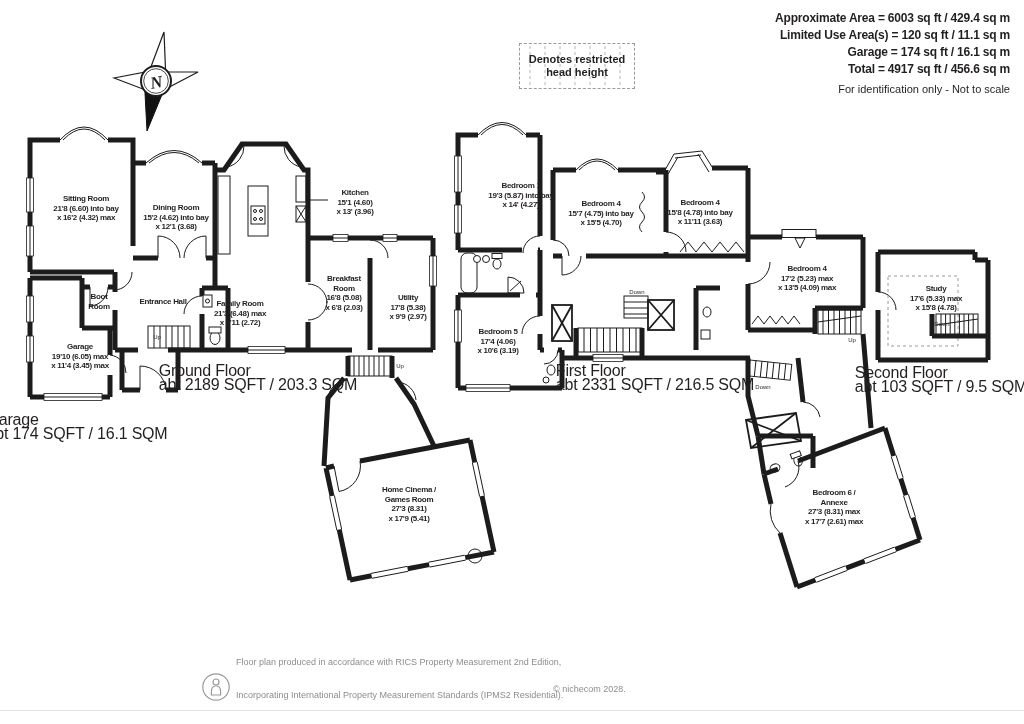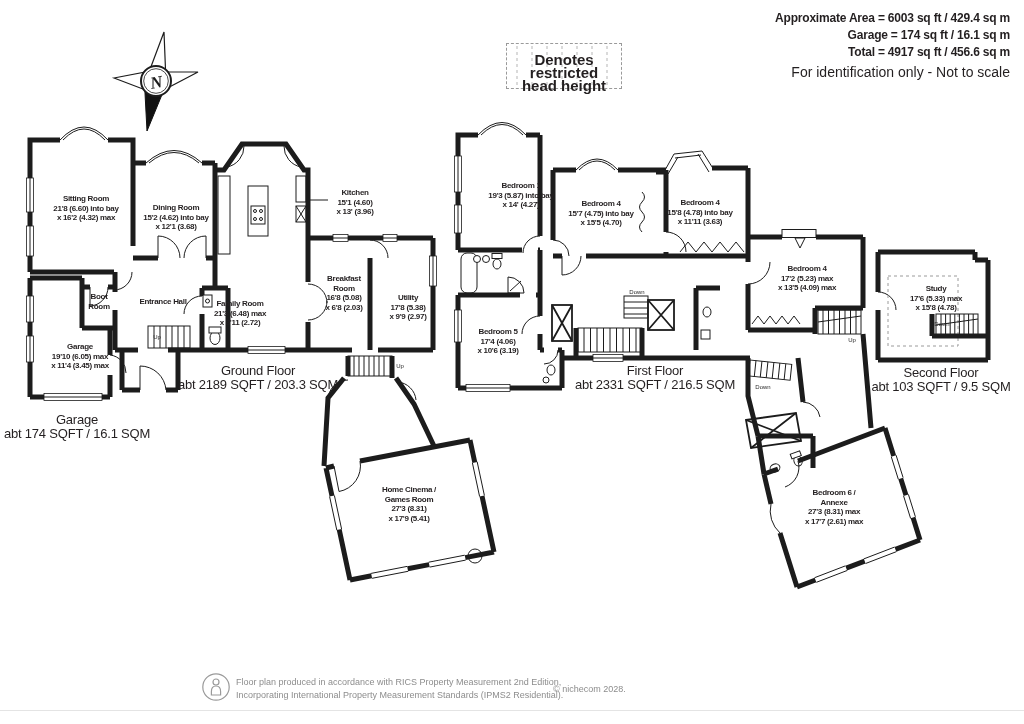--- a/index.html
+++ b/index.html
@@ -15,33 +15,33 @@
   .t{stroke:#1c1c1c;stroke-width:1;fill:none;}
   .t2{stroke:#1c1c1c;stroke-width:1.8;fill:none;}
   .fix{stroke:#1c1c1c;stroke-width:1;fill:#ffffff;}
   .win{fill:#ffffff;stroke:#1c1c1c;stroke-width:0.8;}
   .dash{fill:none;stroke:#9a9a9a;stroke-width:1;stroke-dasharray:3,3;}
   
   .header{
     top:10px;right:14px;text-align:right;font-weight:bold;
     font-size:12px;line-height:17px;letter-spacing:-0.2px;white-space:nowrap;
   }
-  .header .note{font-weight:normal;font-size:14px;margin-top:3px;letter-spacing:0;}
+  .header .note{font-weight:normal;font-size:11px;margin-top:3px;letter-spacing:0;}
   .legend{
-    left:506px;top:43px;width:114px;height:44px;border:1px dashed #9a9a9a;
-    text-align:center;font-weight:bold;font-size:15px;line-height:13px;
+    left:519px;top:43px;width:114px;height:44px;border:1px dashed #9a9a9a;
+    text-align:center;font-weight:bold;font-size:11px;line-height:13px;
   }
   .legend .legend-text{position:relative;margin-top:9px;}
   .room-label{
     position:absolute;transform:translate(-50%,-50%);text-align:center;
     font-size:8px;line-height:9.5px;letter-spacing:-0.3px;white-space:nowrap;font-weight:bold;
   }
   .floor-title{
-    position:absolute;transform:translateX(-50%);text-align:center;
-    font-size:13px;line-height:14px;letter-spacing:-0.2px;white-space:nowrap;
+    position:absolute;transform:translateX(-50%);text-align:left;
+    font-size:16px;line-height:14px;letter-spacing:-0.2px;white-space:nowrap;
   }
   .stair-label{
     position:absolute;transform:translate(-50%,-50%);
     font-size:6px;line-height:6px;color:#2a2a2a;white-space:nowrap;
   }
   .footer-line{font-size:9px;line-height:12px;color:#8d8d8d;white-space:nowrap;}
   .page-edge{left:0;top:710px;width:1024px;height:1px;background:#e4e4e4;}
 </style>
 </head>
 <body>
@@ -238,20 +238,21 @@
     <path class="t" d="M878,292 A18,18 0 0,1 896,310"></path>
     <rect class="dash" x="888" y="276" width="70" height="70"></rect>
     <rect class="t" x="936" y="314" width="42" height="22"></rect>
     <path class="t" d="M941,314 V336 M945.6,314 V336 M950.2,314 V336 M954.8,314 V336 M959.4,314 V336 M964,314 V336 M968.6,314 V336 M973.2,314 V336 M936,325 L978,319"></path>
     <path class="w" d="M932,314 L932,336 M932,336 L988,336"></path>
   </g>
 </svg>
 
 <div class="abs header">
   <div>Approximate Area = 6003 sq ft / 429.4 sq m</div>
+  <div>Limited Use Area(s) = 120 sq ft / 11.1 sq m</div>
   <div>Garage = 174 sq ft / 16.1 sq m</div>
   <div>Total = 4917 sq ft / 456.6 sq m</div>
   <div class="note">For identification only - Not to scale</div>
 </div>
 
 <div class="abs legend">
   <svg class="abs" style="left:0;top:0" width="114" height="44">
     <g stroke="#b5b5b5" stroke-width="1" stroke-dasharray="3,3">
       <line x1="10" y1="2" x2="10" y2="42"></line>
         <line x1="25" y1="2" x2="25" y2="42"></line>
@@ -378,16 +379,16 @@
 <span class="stair-label" style="left:637px;top:292px">Down</span>
 <span class="stair-label" style="left:852px;top:340px">Up</span>
 <span class="stair-label" style="left:763px;top:387px">Down</span>
 <span class="stair-label" style="left:942px;top:324px">Down</span>
 
 <svg class="abs" style="left:201px;top:672px" width="30" height="30">
   <circle cx="15" cy="15" r="13.2" fill="none" stroke="#9a9a9a" stroke-width="1.2"></circle>
   <circle cx="15" cy="10" r="3" fill="none" stroke="#9a9a9a" stroke-width="1.2"></circle>
   <path d="M15,14 c-3.2,0 -4.6,2.8 -4.6,5.6 l0,3.4 9.2,0 0,-3.4 c0,-2.8 -1.4,-5.6 -4.6,-5.6 Z" fill="none" stroke="#9a9a9a" stroke-width="1.2"></path>
 </svg>
-<div class="abs footer-line" style="left:236px;top:676px">Floor plan produced in accordance with RICS Property Measurement 2nd Edition,</div>
+<div class="abs footer-line" style="left:236px;top:656px">Floor plan produced in accordance with RICS Property Measurement 2nd Edition,</div>
 <div class="abs footer-line" style="left:236px;top:689px">Incorporating International Property Measurement Standards (IPMS2 Residential).</div>
 <div class="abs footer-line" style="left:553px;top:683px">© nichecom 2028.</div>
 <div class="abs page-edge"></div>
 
 </body></html>

